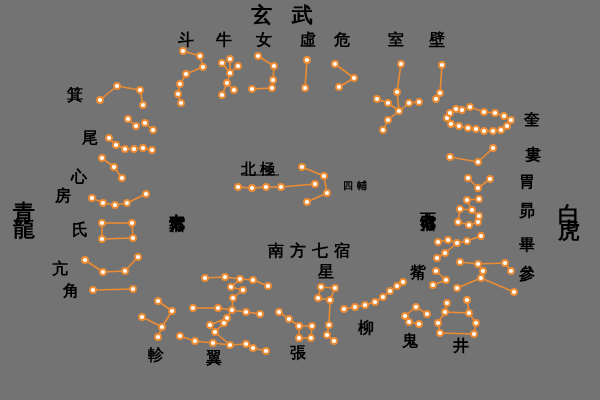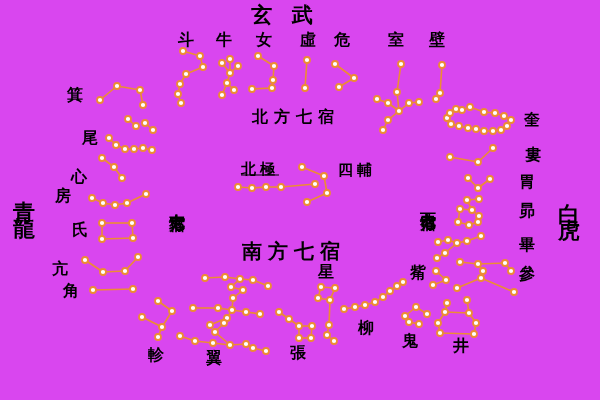--- a/index.html
+++ b/index.html
@@ -1,17 +1,17 @@
 <!DOCTYPE html>
 <html><head>
 <meta charset="utf-8">
 <style>
   html,body{margin:0;padding:0;background:#fff;}
   #stage{
-    position:relative;width:600px;height:400px;background:#d946ef;
+    position:relative;width:600px;height:400px;background:#737373;
     overflow:hidden;font-family:"DejaVu Sans",sans-serif;
   }
   #sky{position:absolute;left:0;top:0;}
   .lbl{
     position:absolute;transform:translate(-50%,-50%);
     color:#000;font-weight:bold;white-space:nowrap;line-height:1;
     -webkit-user-select:none;user-select:none;
   }
   .lbl.v{writing-mode:vertical-rl;text-orientation:upright;}
 </style>
@@ -427,26 +427,25 @@
         <line x1="327" y1="193" x2="307" y2="202" stroke="#ED8C33" stroke-width="1.6"></line>
         <circle cx="302" cy="167" r="3" fill="#FFFFFF" stroke="#ED8C33" stroke-width="1.8"></circle>
         <circle cx="324" cy="176" r="3" fill="#FFFFFF" stroke="#ED8C33" stroke-width="1.8"></circle>
         <circle cx="327" cy="193" r="3" fill="#FFFFFF" stroke="#ED8C33" stroke-width="1.8"></circle>
         <circle cx="307" cy="202" r="3" fill="#FFFFFF" stroke="#ED8C33" stroke-width="1.8"></circle>
       </g>
     </svg>
 <div class="lbl" style="left: 285px; top: 15px; font-size: 21px; color: rgb(0, 0, 0); letter-spacing: 6px;">玄 武</div>
     <div class="lbl v" style="left: 24px; top: 199px; font-size: 22px; color: rgb(0, 0, 0); letter-spacing: 16px;">青龍</div>
     <div class="lbl v" style="left: 569px; top: 201px; font-size: 22px; color: rgb(0, 0, 0); letter-spacing: 16px;">白虎</div>
-    <div class="lbl" style="left: 296px; top: 117px; font-size: 16px; color: rgb(0, 0, 0); letter-spacing: 6px;">北方七宿</div>
-    <div class="lbl" style="left: 294px; top: 251px; font-size: 20px; color: rgb(0, 0, 0); letter-spacing: 6px; text-align: center;">南方七宿</div>
+    <div class="lbl" style="left: 312px; top: 251px; font-size: 16px; color: rgb(0, 0, 0); letter-spacing: 6px; text-align: center;">南方七宿</div>
     <div class="lbl v" style="left: 177px; top: 201px; font-size: 16px; color: rgb(0, 0, 0);">東方七宿</div>
     <div class="lbl v" style="left: 428px; top: 200px; font-size: 16px; color: rgb(0, 0, 0);">西方七宿</div>
     <div class="lbl" style="left: 260px; top: 169px; font-size: 15px; color: rgb(0, 0, 0); letter-spacing: 4px; text-decoration: underline;">北極</div>
-    <div class="lbl" style="left: 357px; top: 170px; font-size: 15px; color: rgb(0, 0, 0); letter-spacing: 4px;">四輔</div>
+    <div class="lbl" style="left: 357px; top: 186px; font-size: 10px; color: rgb(0, 0, 0); letter-spacing: 4px;">四輔</div>
     <div class="lbl" style="left: 186px; top: 40px; font-size: 16px; color: rgb(0, 0, 0);">斗</div>
     <div class="lbl" style="left: 224px; top: 40px; font-size: 16px; color: rgb(0, 0, 0);">牛</div>
     <div class="lbl" style="left: 264px; top: 40px; font-size: 16px; color: rgb(0, 0, 0);">女</div>
     <div class="lbl" style="left: 308px; top: 40px; font-size: 16px; color: rgb(0, 0, 0);">虛</div>
     <div class="lbl" style="left: 342px; top: 40px; font-size: 16px; color: rgb(0, 0, 0);">危</div>
     <div class="lbl" style="left: 396px; top: 40px; font-size: 16px; color: rgb(0, 0, 0);">室</div>
     <div class="lbl" style="left: 437px; top: 40px; font-size: 16px; color: rgb(0, 0, 0);">壁</div>
     <div class="lbl" style="left: 532px; top: 120px; font-size: 16px; color: rgb(0, 0, 0);">奎</div>
     <div class="lbl" style="left: 533px; top: 155px; font-size: 16px; color: rgb(0, 0, 0);">婁</div>
     <div class="lbl" style="left: 527px; top: 182px; font-size: 16px; color: rgb(0, 0, 0);">胃</div>

